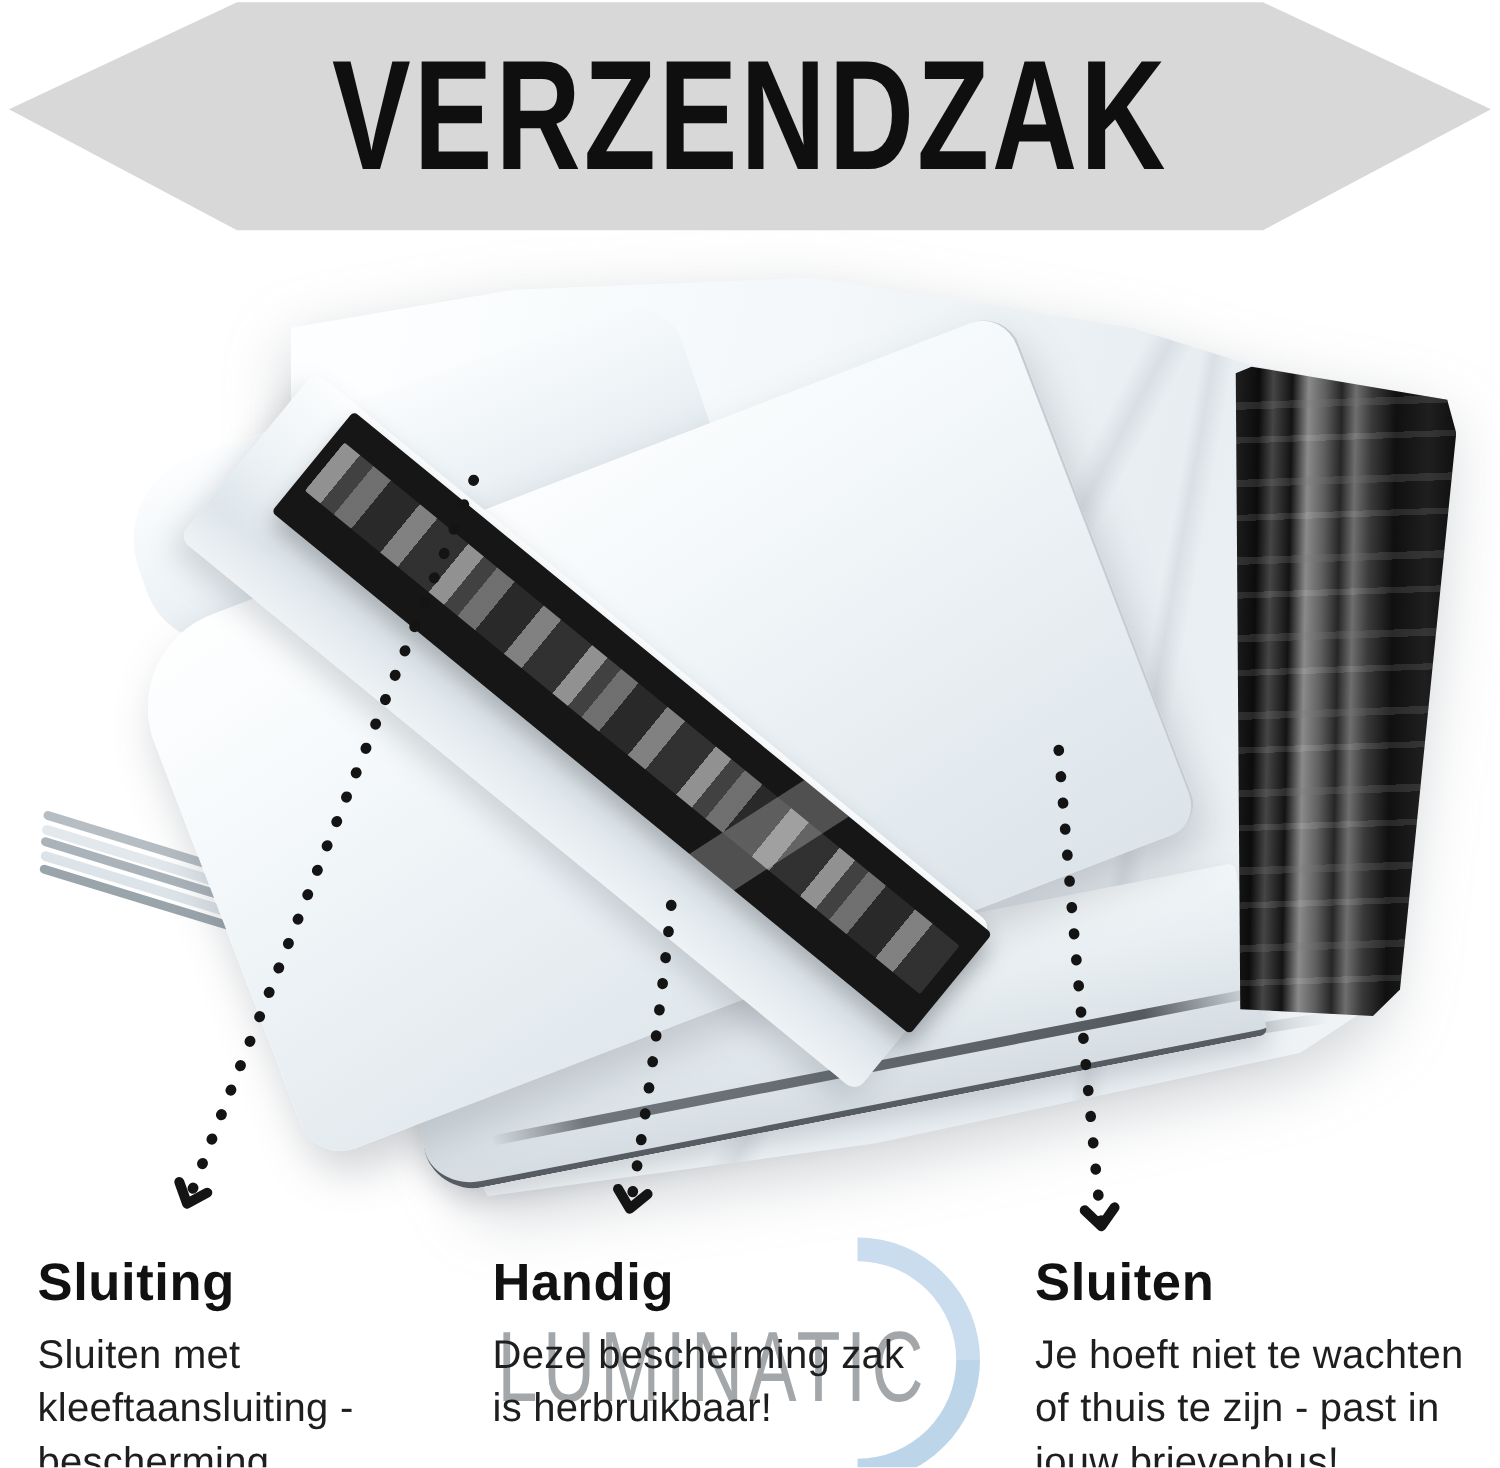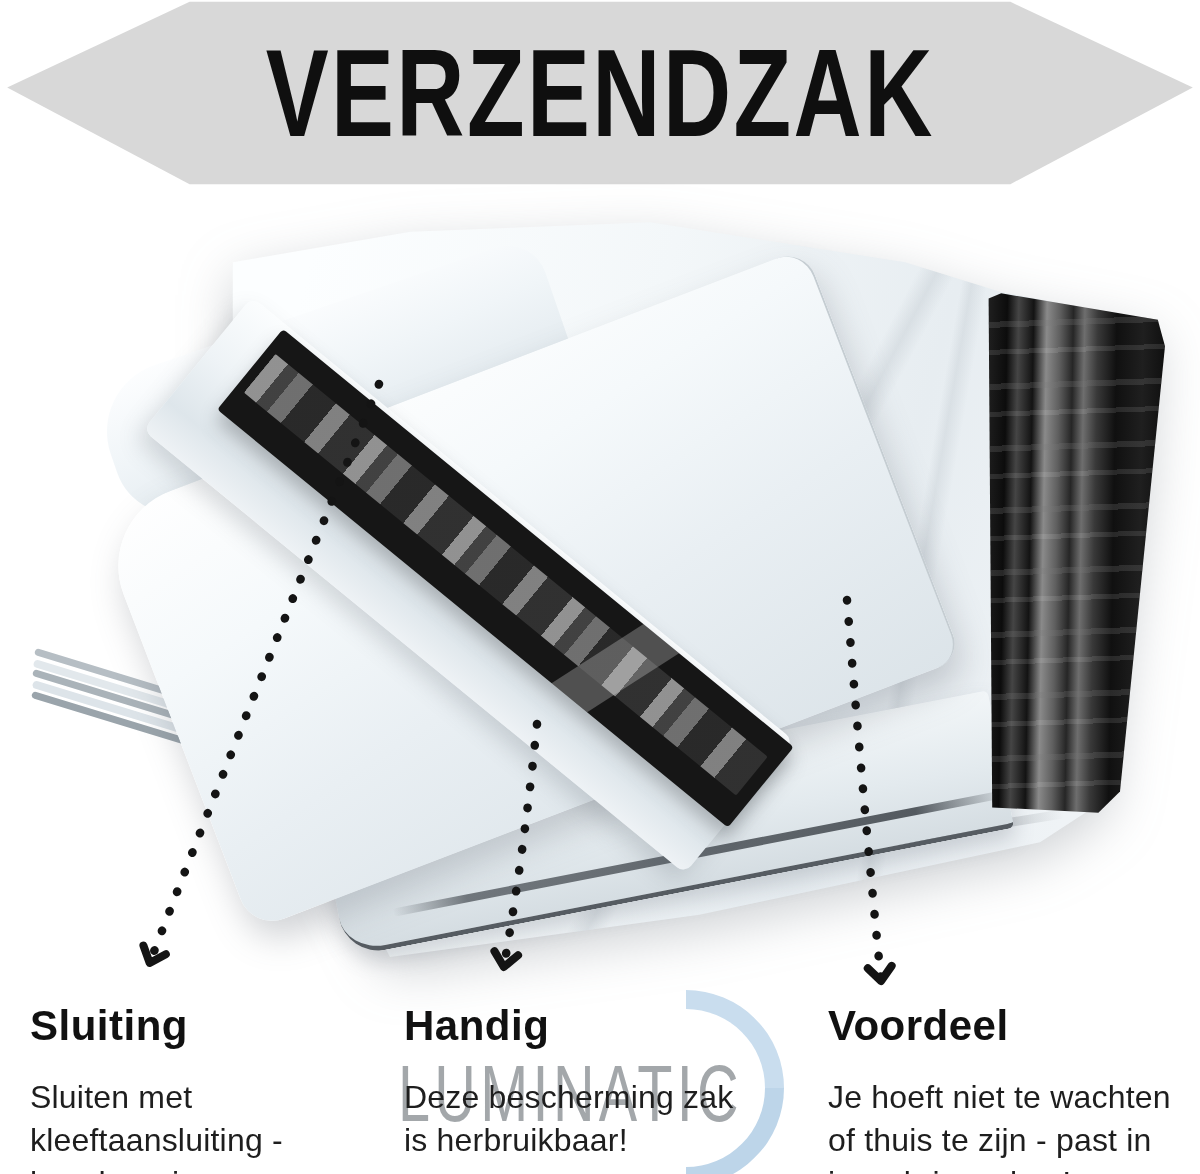--- a/index.html
+++ b/index.html
@@ -90,23 +90,23 @@
     color:#8d9296; opacity:.75; letter-spacing:5px; white-space:nowrap; z-index:8; }
 
   
   .arrows { position:absolute; left:0; top:0; z-index:9; pointer-events:none; }
   .arrow-path { fill:none; stroke:#141414; stroke-width:8.5; stroke-linecap:round;
     stroke-dasharray:0.5 20.5; }
 
   
   .feature { position:absolute; top:1002px; z-index:10; color:#1e1e1e; }
   .f1 { left:30px;  width:320px; }
-  .f2 { left:404px; width:348px; }
+  .f2 { left:394px; width:348px; }
   .f3 { left:828px; width:360px; }
-  .feature h2 { font-size:42px; font-weight:700; color:#111111; line-height:1.12; margin-bottom:27px;
+  .feature h2 { font-size:42px; font-weight:700; color:#111111; line-height:1.12; margin-bottom:13px;
     letter-spacing:.5px; }
   .feature p { font-size:32px; font-weight:400; line-height:43px; letter-spacing:.2px; }
 </style>
 </head>
 <body>
 
 <div class="canvas">
 
   <div class="banner">
     <div class="banner-title">VERZENDZAK</div>
@@ -148,17 +148,17 @@
 
   <div class="feature f1">
     <h2>Sluiting</h2>
     <p>Sluiten met kleeftaansluiting - bescherming</p>
   </div>
   <div class="feature f2">
     <h2>Handig</h2>
     <p>Deze bescherming zak is herbruikbaar!</p>
   </div>
   <div class="feature f3">
-    <h2>Voordeel</h2>
+    <h2>Sluiten</h2>
     <p>Je hoeft niet te wachten of thuis te zijn - past in jouw brievenbus!</p>
   </div>
 
 </div>
 
 </body></html>

